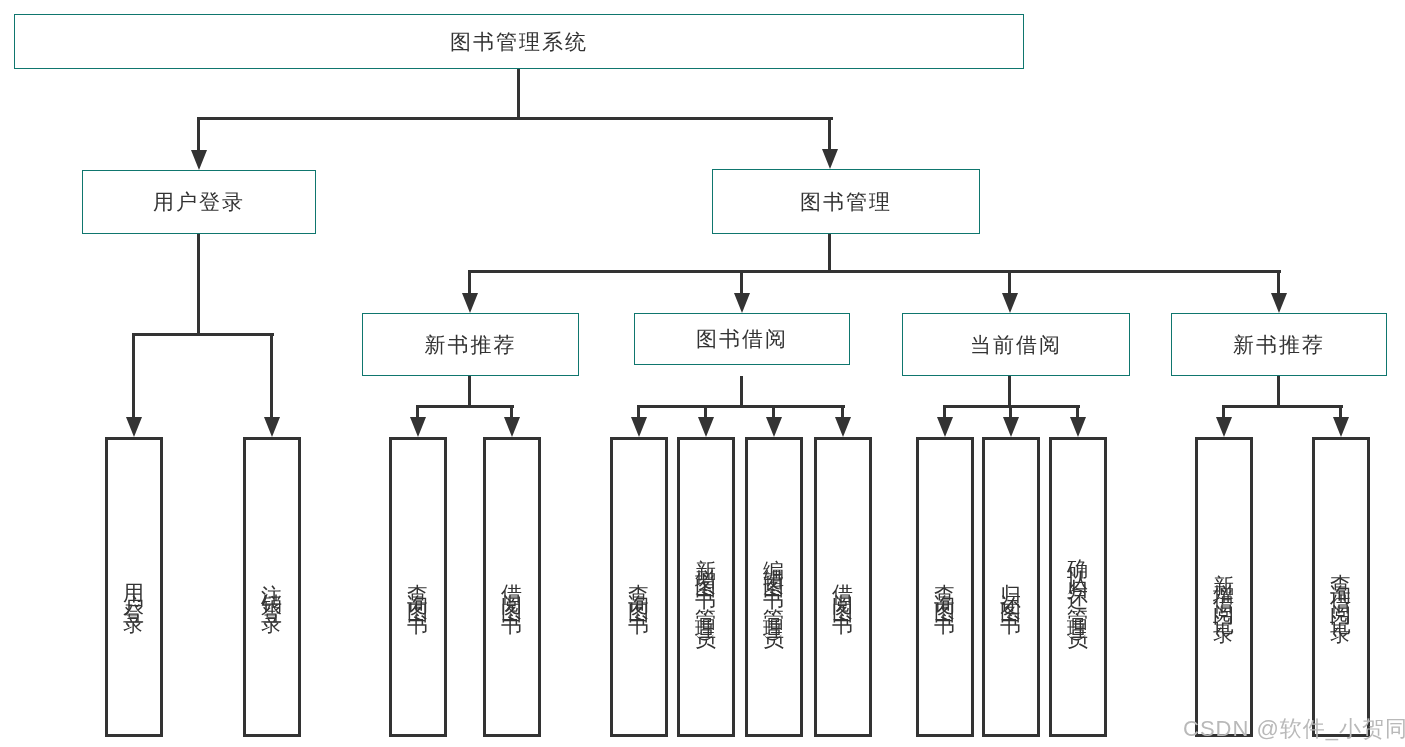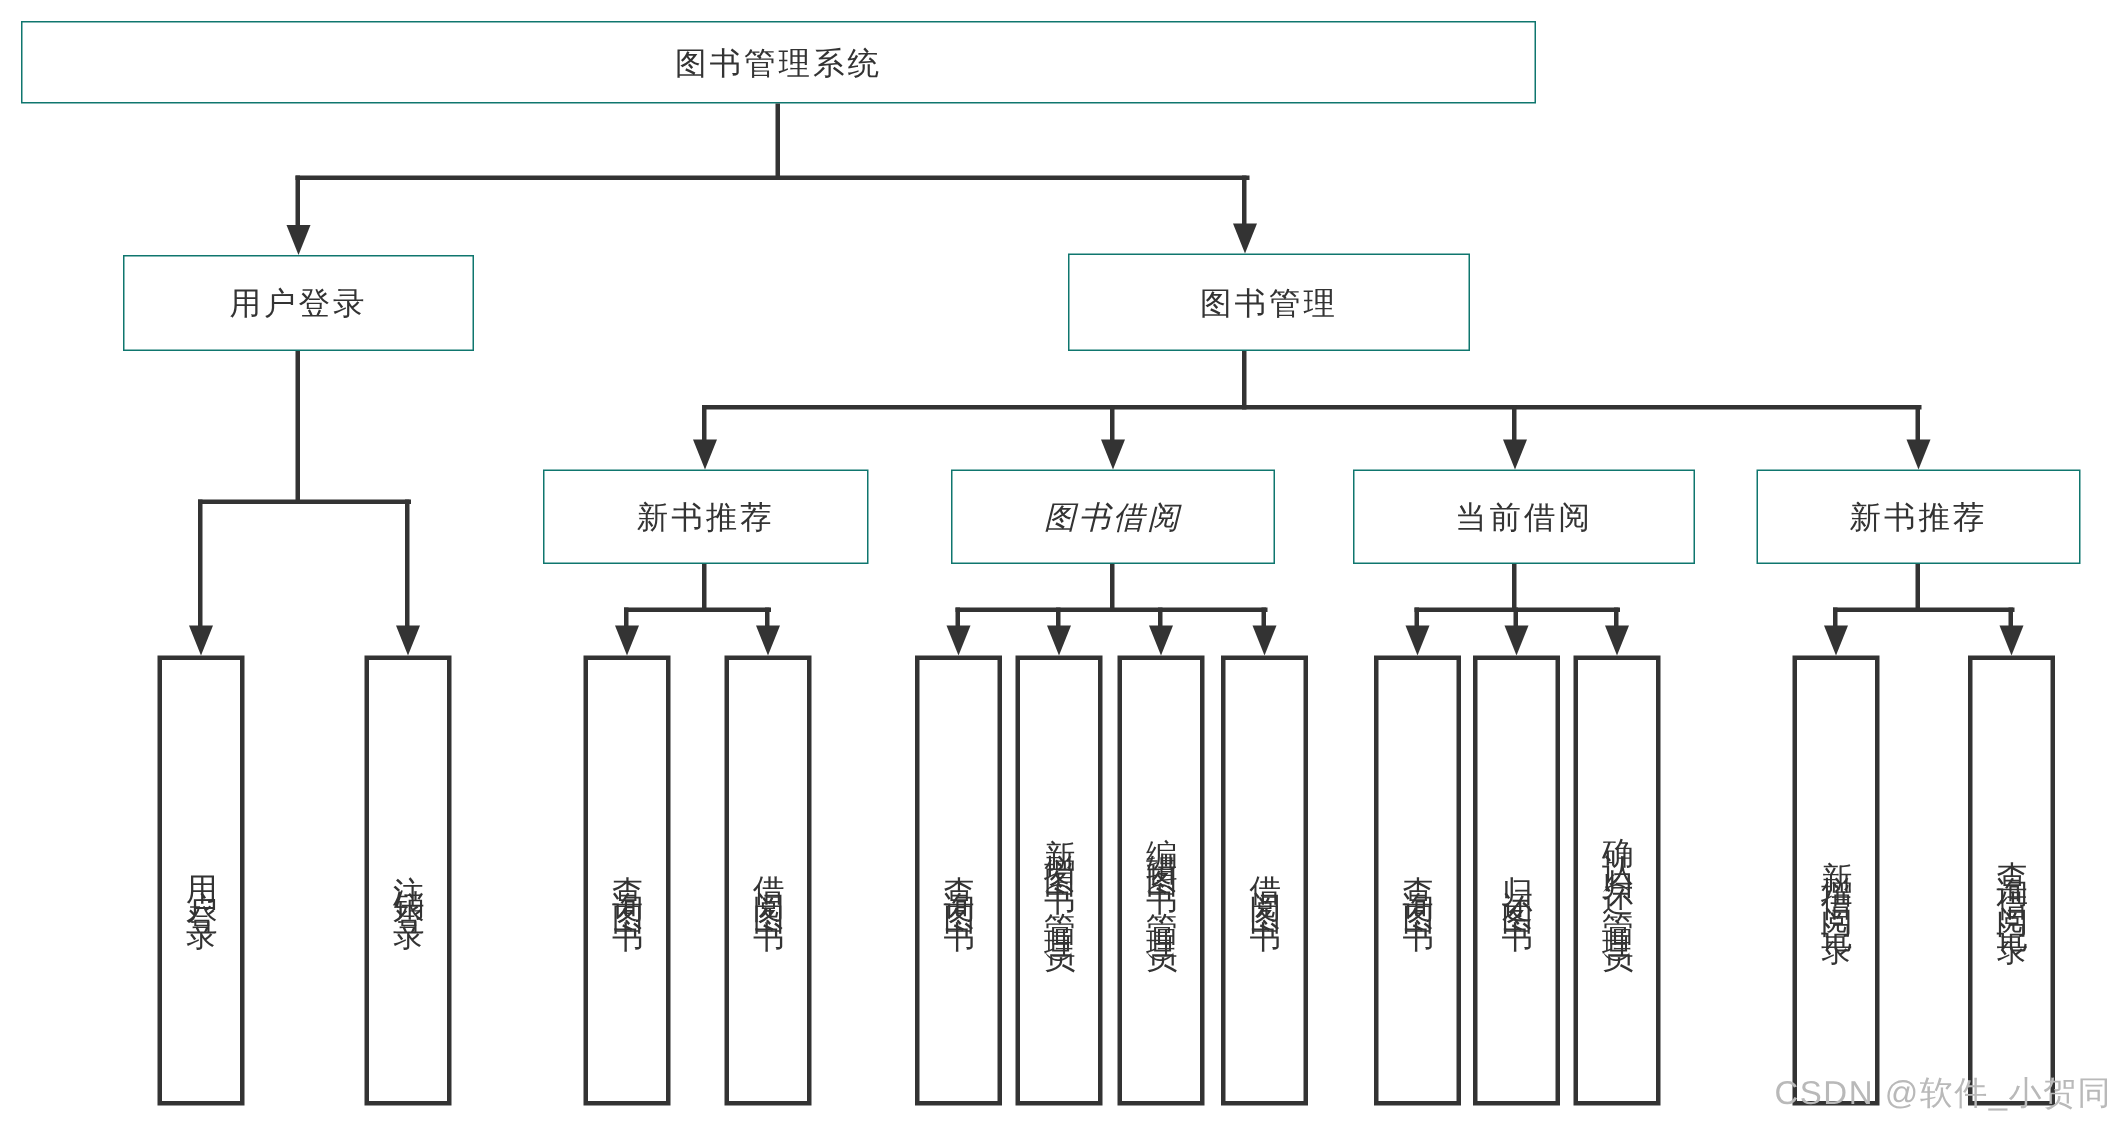--- a/index.html
+++ b/index.html
@@ -49,21 +49,21 @@
   </div>
 
   <div class="node" style="left:712px;top:169px;width:268px;height:65px;">
     <span class="lbl">图书管理</span>
   </div>
 
   <div class="node" style="left:362px;top:313px;width:217px;height:63px;">
     <span class="lbl">新书推荐</span>
   </div>
 
-  <div class="node" style="left:634px;top:313px;width:216px;height:63px;font-style:italic;">
+  <div class="node" style="left:634px;top:313px;width:216px;height:52px;">
     <span class="lbl">图书借阅</span>
   </div>
 
   <div class="node" style="left:902px;top:313px;width:228px;height:63px;">
     <span class="lbl">当前借阅</span>
   </div>
 
   <div class="node" style="left:1171px;top:313px;width:216px;height:63px;">
     <span class="lbl">新书推荐</span>
   </div>

